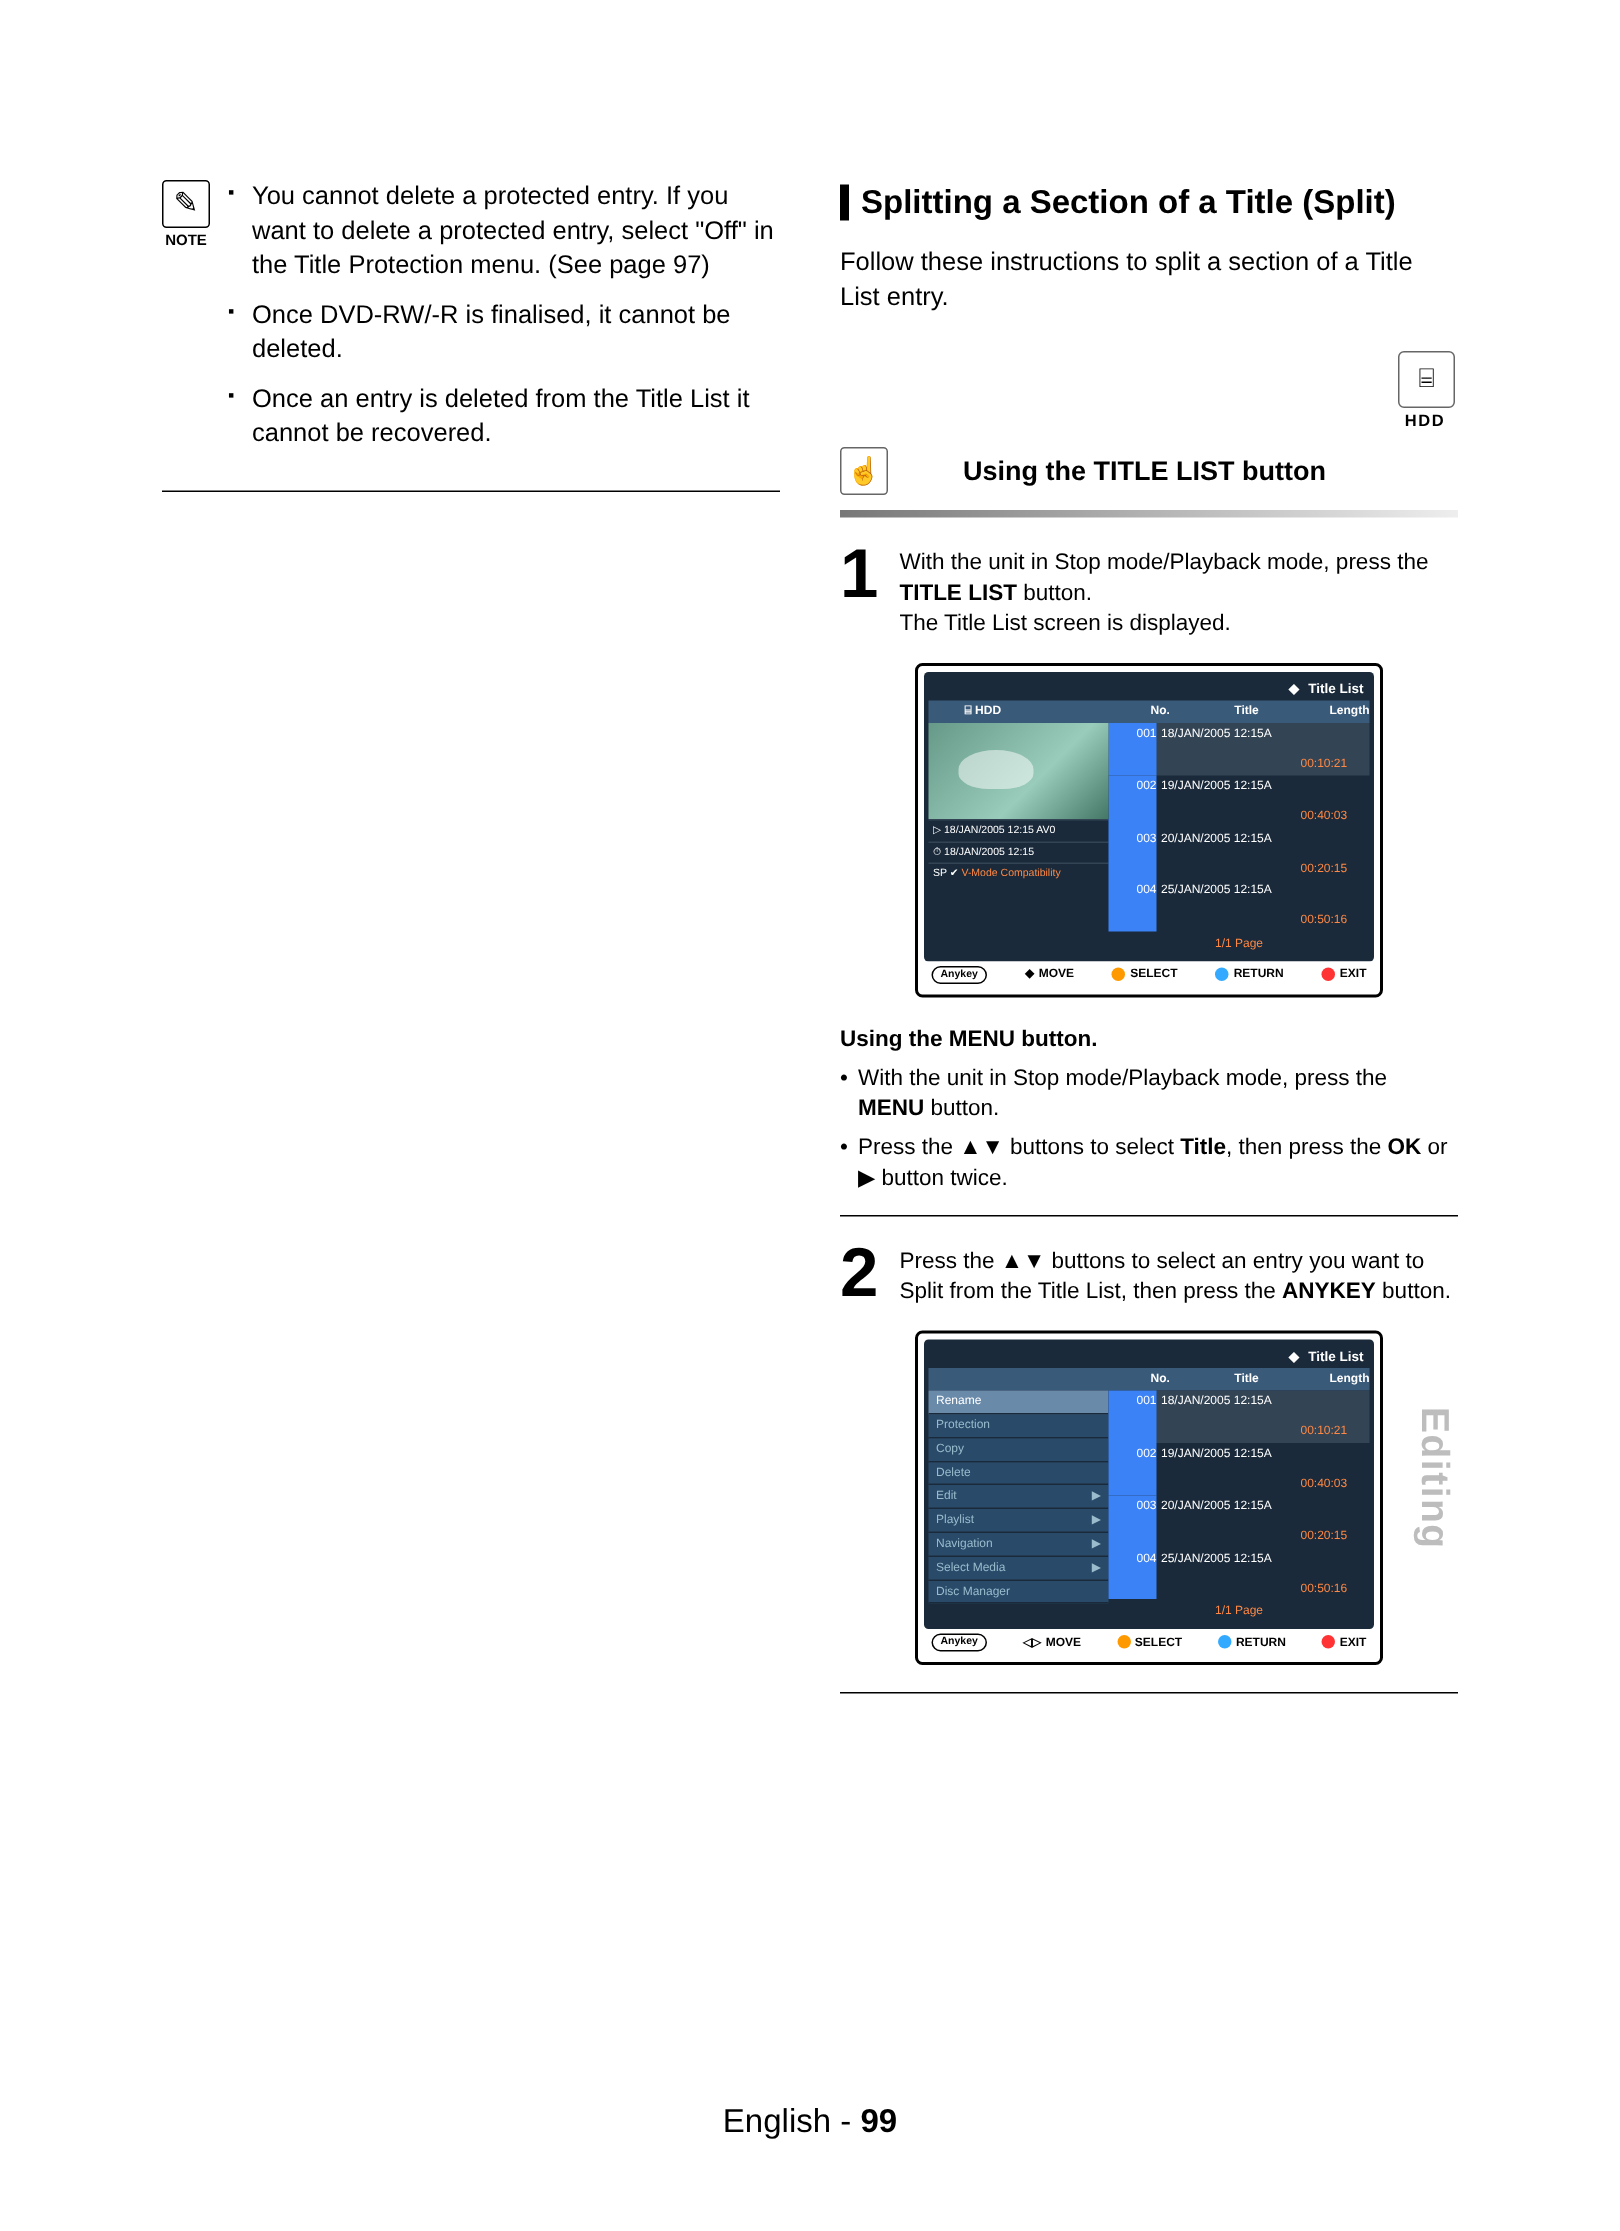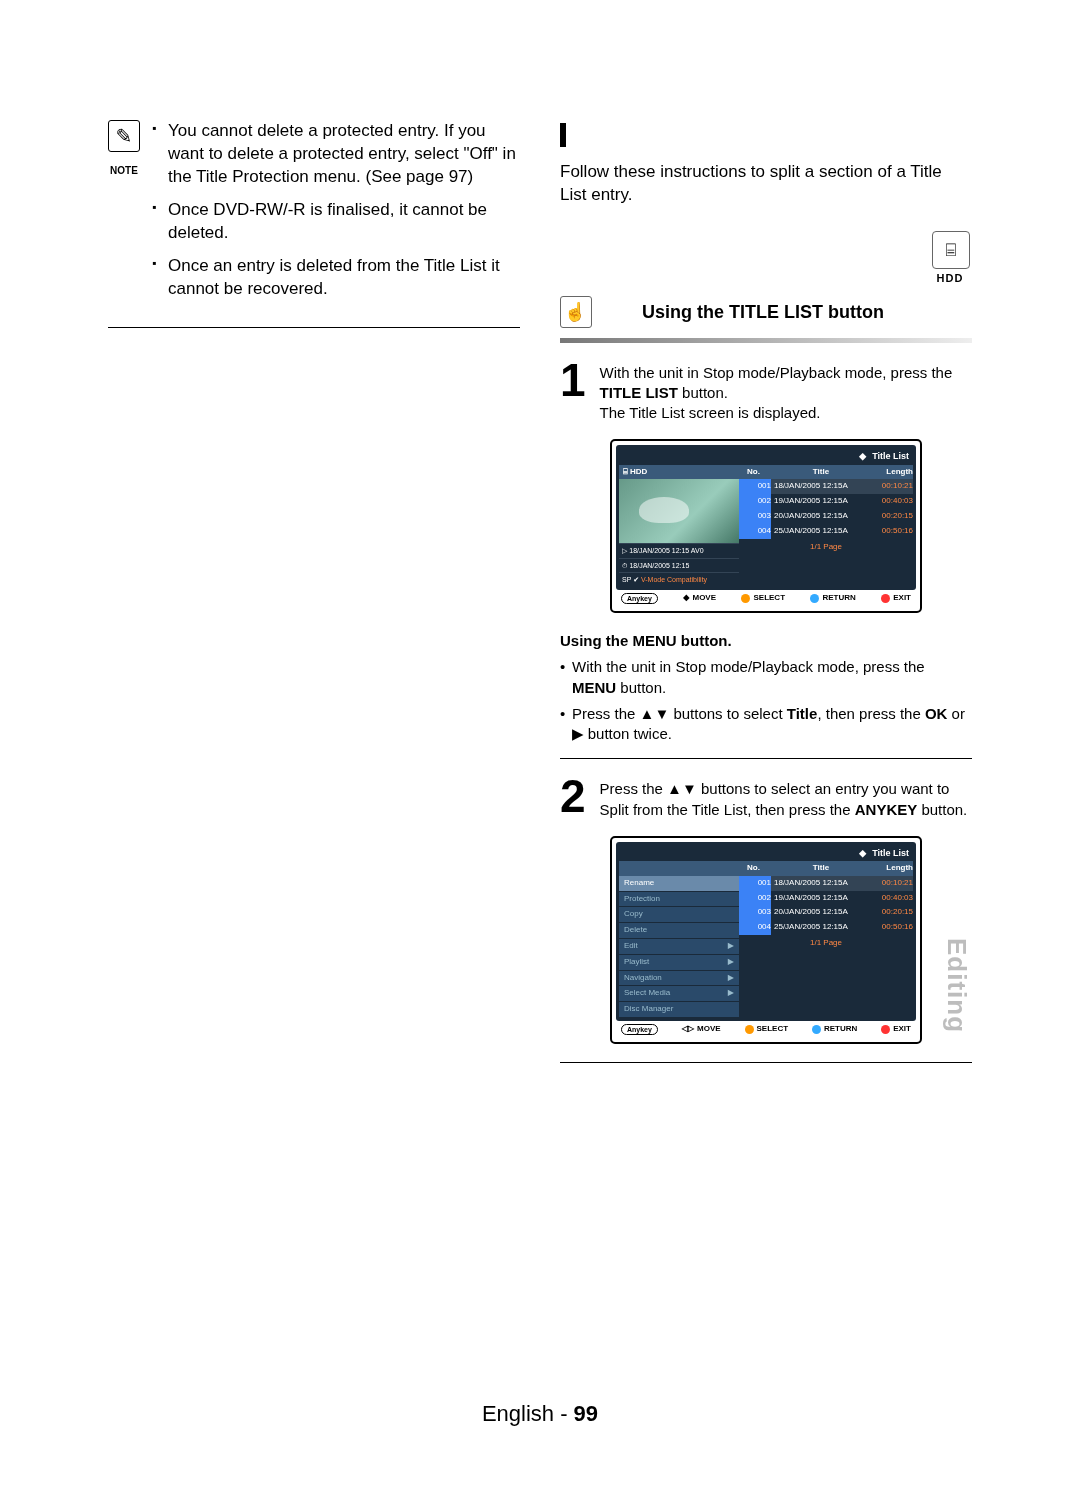--- a/index.html
+++ b/index.html
@@ -2,21 +2,21 @@
 <html><head>
 <meta charset="utf-8">
 <style>
   html,body{margin:0;padding:0;background:#fff;font-family:Arial,Helvetica,sans-serif;color:#000;}
   .page{width:1080px;height:1487px;position:relative;box-sizing:border-box;padding:120px 108px 60px 108px;}
   .cols{display:flex;gap:40px;}
   .col{flex:1;min-width:0;font-size:17px;line-height:1.35;}
   .note-row{display:flex;gap:12px;align-items:flex-start;margin-bottom:16px;}
   .note-badge{display:flex;flex-direction:column;align-items:center;width:36px;}
   .note-badge .box{width:30px;height:30px;border:1px solid #000;border-radius:3px;display:flex;align-items:center;justify-content:center;font-size:20px;}
-  .note-badge .lbl{font-size:10px;margin-top:12px;font-weight:bold;}
+  .note-badge .lbl{font-size:10px;margin-top:2px;font-weight:bold;}
   ul.notes{list-style:none;padding:0;margin:0;}
   ul.notes li{position:relative;padding-left:16px;margin-bottom:10px;}
   ul.notes li:before{content:"▪";position:absolute;left:0;top:0;font-size:12px;}
   .divider{border:none;border-top:1px solid #000;margin:16px 0;}
   .heading{display:flex;align-items:flex-start;gap:8px;margin-bottom:14px;}
   .heading .bar{width:6px;height:24px;background:#000;display:inline-block;margin-top:3px;}
   .heading .txt{font-size:22px;font-weight:bold;}
   .intro{margin-bottom:20px;}
   .hdd-badge{float:right;margin:4px 4px 10px 10px;width:36px;}
   .hdd-badge .ico{width:36px;height:36px;border:1px solid #666;border-radius:4px;display:flex;align-items:center;justify-content:center;font-size:18px;}
@@ -27,37 +27,37 @@
   .grad-bar{height:5px;background:linear-gradient(90deg,#777 0%,#eee 100%);margin:8px 0 14px 0;}
   .step{display:flex;gap:14px;margin:10px 0 16px 0;}
   .step .num{font-size:46px;font-weight:bold;line-height:1;}
   .step .body{font-size:15px;line-height:1.35;padding-top:6px;}
   .step .body b{font-weight:bold;}
   .osd{width:300px;margin:10px auto 18px auto;border:2px solid #000;border-radius:5px;background:#fff;padding:4px;font-size:8px;color:#fff;}
   .osd-inner{background:#1a2a3a;border-radius:3px;padding:3px;}
   .osd-titlebar{display:flex;justify-content:flex-end;padding:2px 4px;font-size:9px;font-weight:bold;}
   .osd-titlebar .diamond{margin-right:6px;}
   .osd-header{display:flex;background:#3a5a7a;font-size:8px;font-weight:bold;}
-  .osd-header .c1{width:120px;padding:2px 4px;}
+  .osd-header .c1{width:120px;padding:2px 4px;margin-left:20px;}
   .osd-header .c2{width:28px;text-align:left;padding:2px 0;}
   .osd-header .c3{flex:1;text-align:center;padding:2px 0;}
   .osd-header .c4{width:46px;text-align:right;padding:2px 0;}
   .osd-body{display:flex;}
   .osd-left{width:120px;}
   .thumb{height:64px;background:linear-gradient(135deg,#698 0%,#9cb 60%,#476 100%);position:relative;}
   .thumb:after{content:"";position:absolute;left:20px;top:18px;width:50px;height:26px;background:rgba(255,255,255,.5);border-radius:50% 50% 40% 40%;}
   .meta{font-size:7px;padding:2px 3px;border-top:1px solid #345;}
   .meta2{font-size:7px;padding:2px 3px;border-top:1px solid #345;}
   .meta2 .vm{color:#f84;}
   .osd-right{flex:1;}
   .row{display:flex;font-size:8px;}
   .row.sel{background:#345;}
   .row .no{width:32px;background:#3b82f6;text-align:right;padding:2px 0;}
   .row .ti{flex:1;padding:2px 3px;}
-  .row .ln{width:46px;color:#f84;text-align:right;padding:2px 0;}
+  .row .ln{width:46px;color:#f84;text-align:left;padding:2px 0;margin-top:20px;}
   .osd-page{text-align:center;font-size:8px;color:#f84;padding:3px 0;}
   .osd-foot{display:flex;justify-content:space-between;align-items:center;background:#fff;color:#000;font-size:8px;padding:3px 5px;font-weight:bold;border-radius:0 0 3px 3px;}
   .anykey{border:1px solid #000;border-radius:10px;padding:0 5px;font-size:7px;}
   .foot-item{display:flex;align-items:center;gap:3px;}
   .circ{width:9px;height:9px;border-radius:50%;background:#f90;display:inline-block;}
   .circ.blue{background:#3af;}
   .circ.red{background:#f33;}
   .menu-sub{font-weight:bold;font-size:15px;margin-top:10px;}
   ul.dots{list-style:none;padding:0;margin:6px 0 10px 0;font-size:15px;}
   ul.dots li{position:relative;padding-left:12px;margin-bottom:6px;line-height:1.35;}
@@ -89,20 +89,21 @@
           <li>Once DVD-RW/-R is finalised, it cannot be deleted.</li>
           <li>Once an entry is deleted from the Title List it cannot be recovered.</li>
         </ul>
       </div>
       <hr class="divider">
     </div>
 
     <div class="col">
       <div class="heading">
         <span class="bar"></span>
+        <span class="txt">Splitting a Section of a Title (Split)</span>
       </div>
       <div class="intro">Follow these instructions to split a section of a Title List entry.</div>
 
       <div class="hdd-badge">
         <div class="ico">⌸</div>
         <div class="lbl">HDD</div>
       </div>
 
       <div class="subheading">
         <span class="hand-ico">☝</span>

